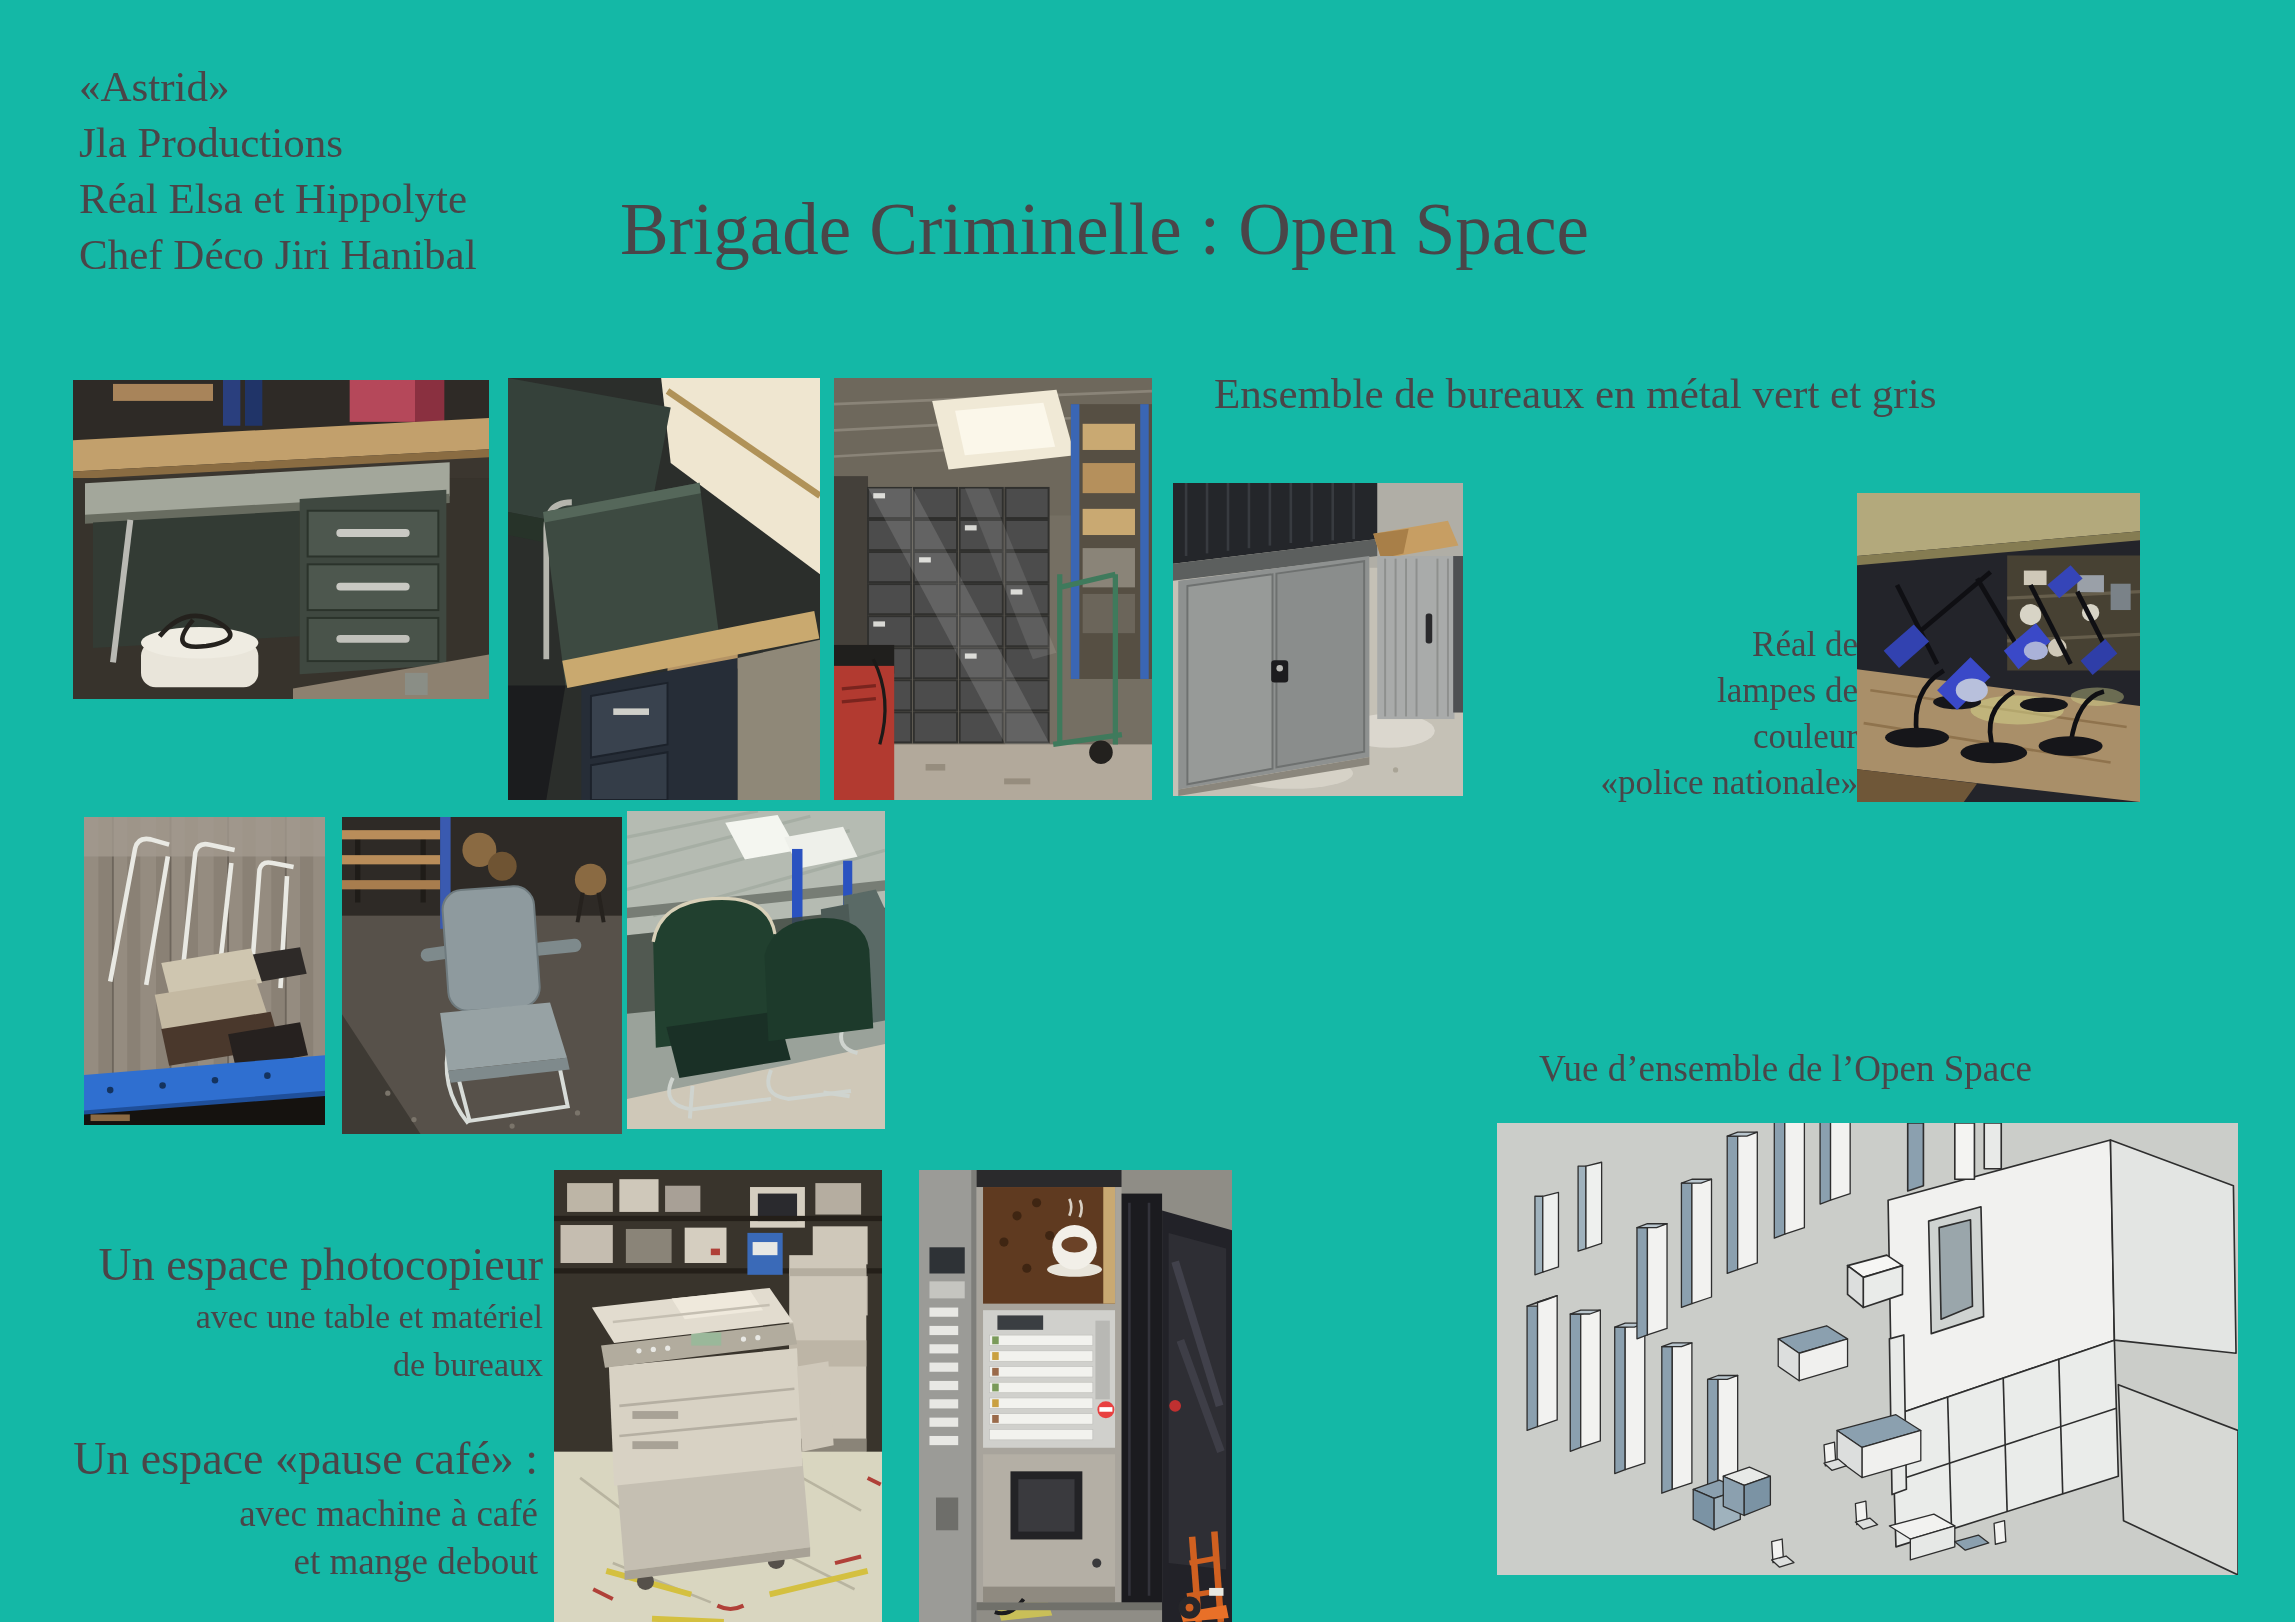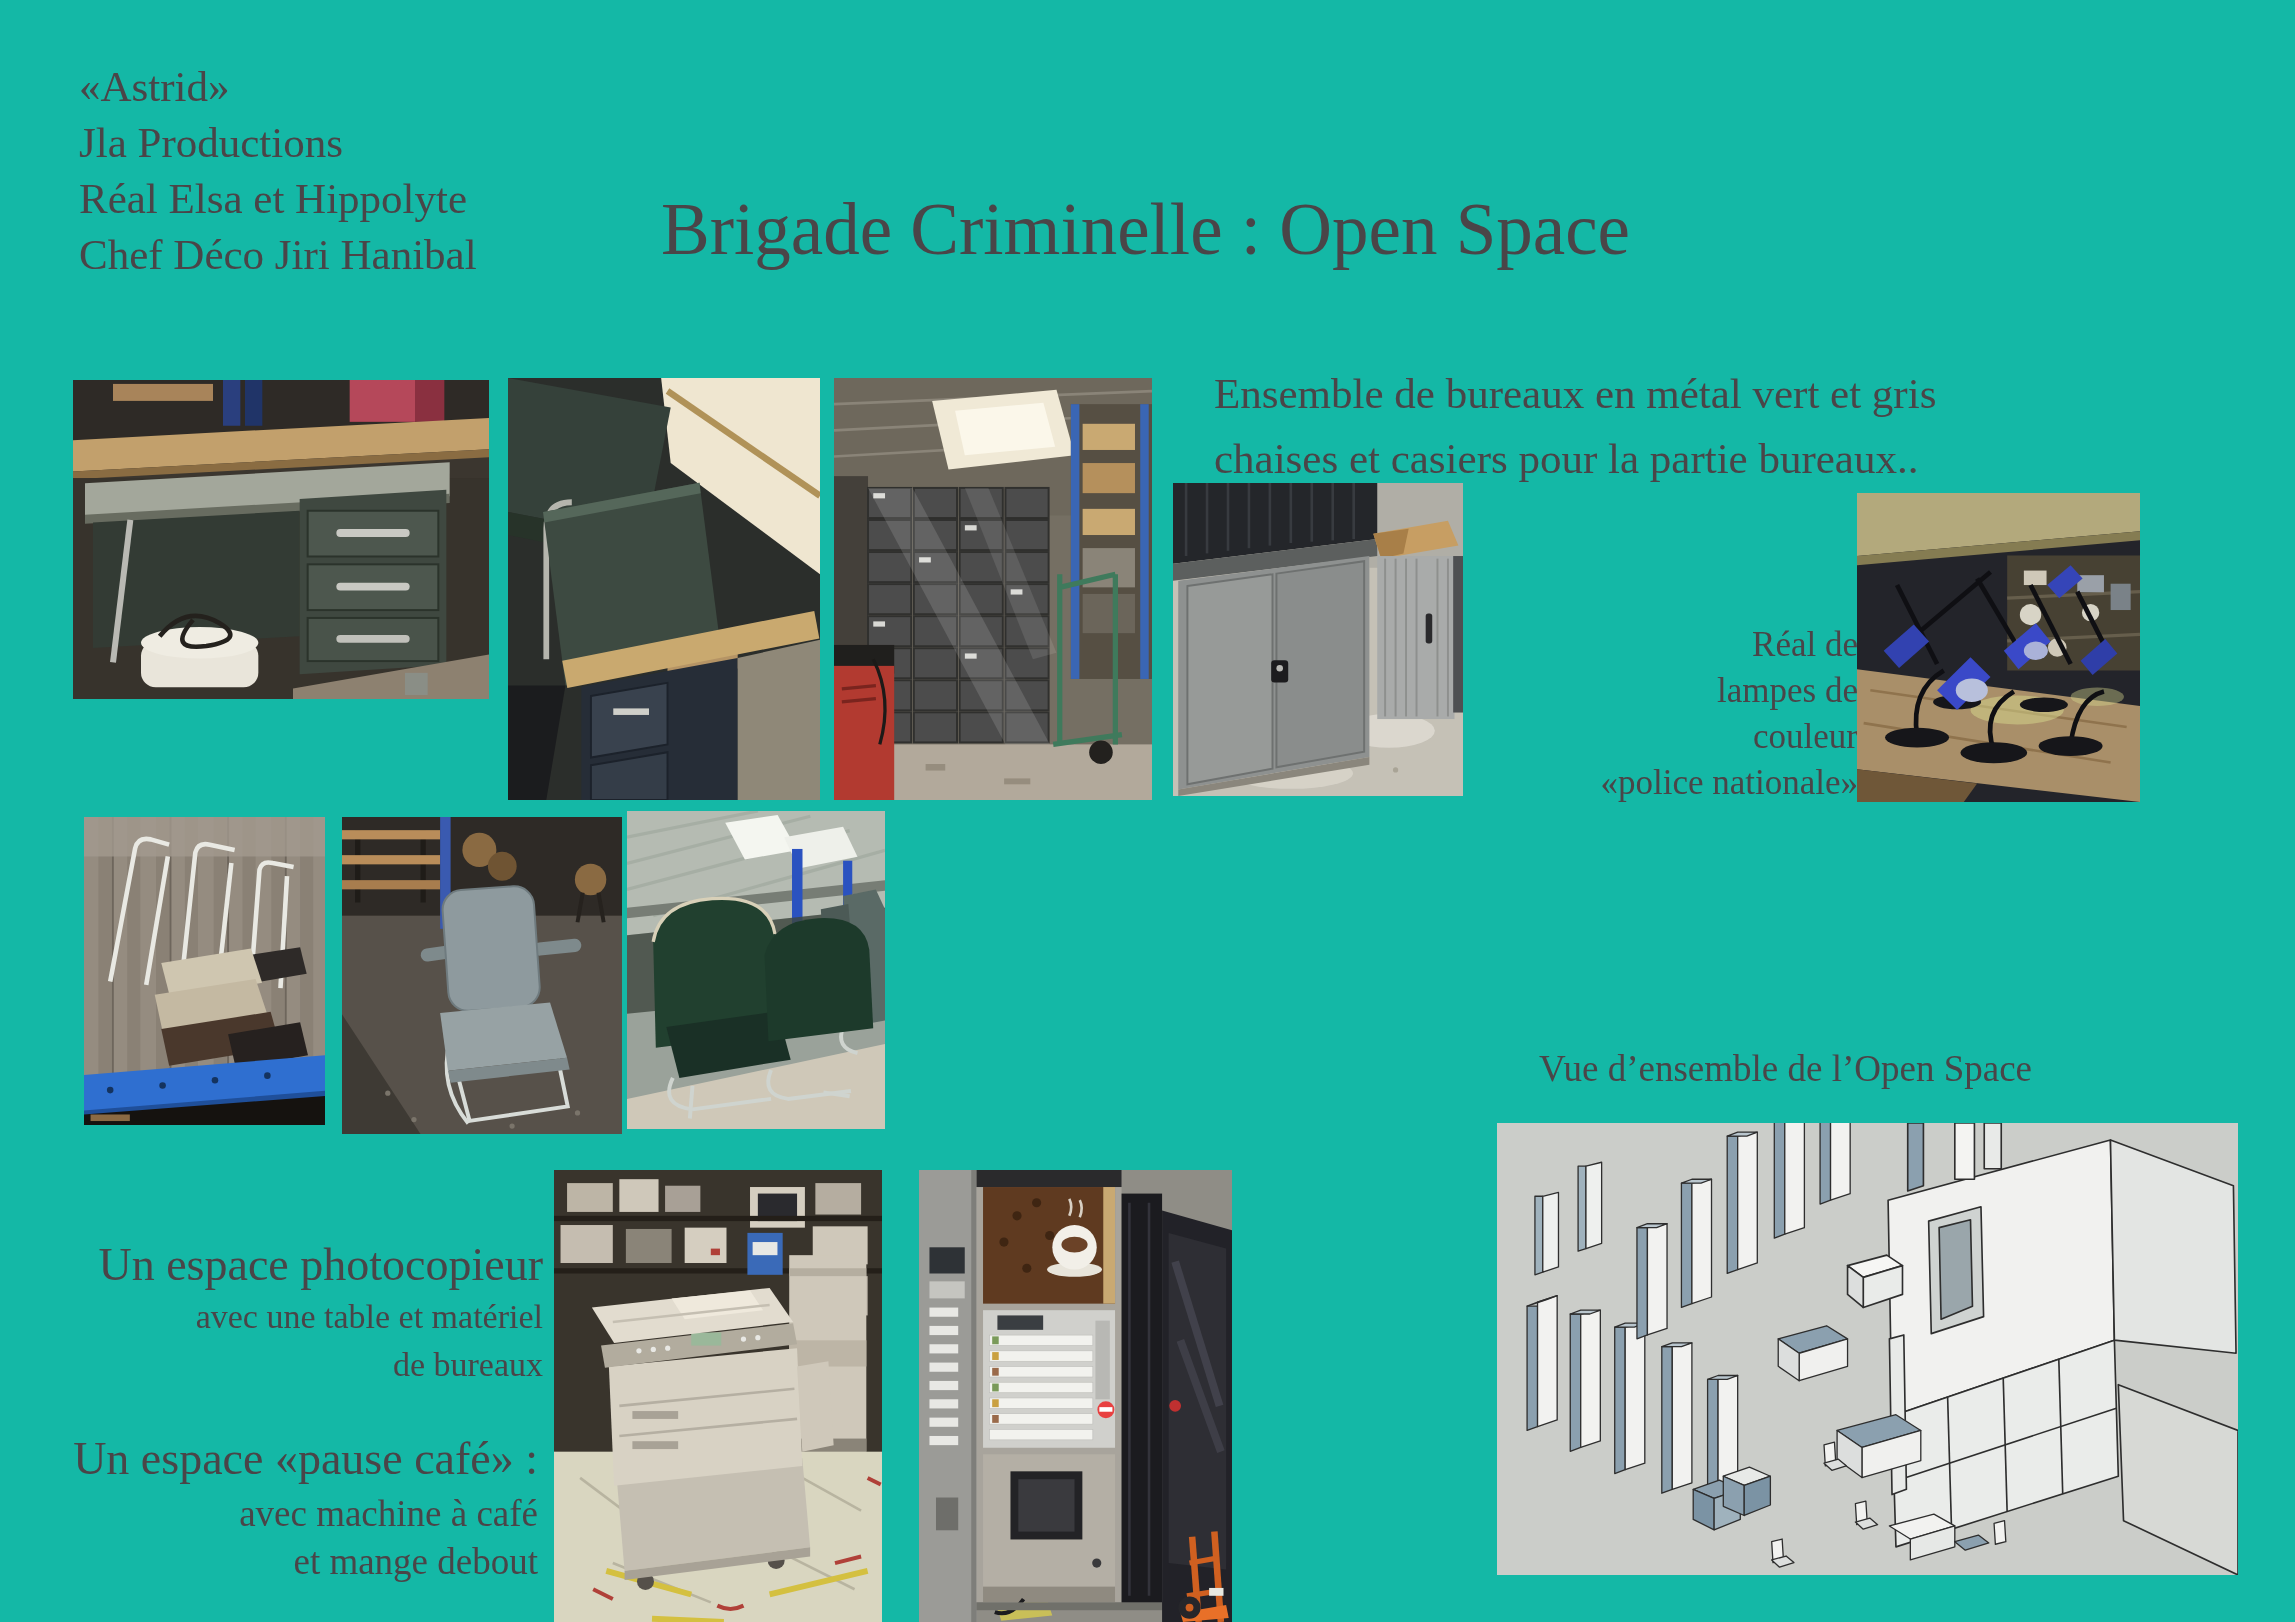--- a/index.html
+++ b/index.html
@@ -15,25 +15,24 @@
 
 <div class="page">
 
   <div class="txt" style="left:79px;top:59px;font-size:43px;line-height:56px;">
     <div>«Astrid»</div>
     <div>Jla Productions</div>
     <div>Réal Elsa et Hippolyte</div>
     <div>Chef Déco Jiri Hanibal</div>
   </div>
 
-  <div class="txt" style="left:620px;top:188px;font-size:73px;margin-left:41px;">Brigade Criminelle : Open Space</div>
+  <div class="txt" style="left:620px;top:188px;font-size:73px;">Brigade Criminelle : Open Space</div>
 
   <div class="txt" style="left:1214px;top:361px;font-size:43px;line-height:65px;">
     <div>Ensemble de bureaux en métal vert et gris</div>
-    <div>chaises et casiers pour la partie bureaux..</div>
   </div>
 
   <div class="txt r" style="right:437px;top:622px;font-size:35px;line-height:46px;">
     <div>Réal de</div>
     <div>lampes de</div>
     <div>couleur</div>
     <div>«police nationale»</div>
   </div>
 
   <div class="txt" style="left:1498px;top:1047px;font-size:37px;margin-left:41px;">Vue d’ensemble de l’Open Space</div>

